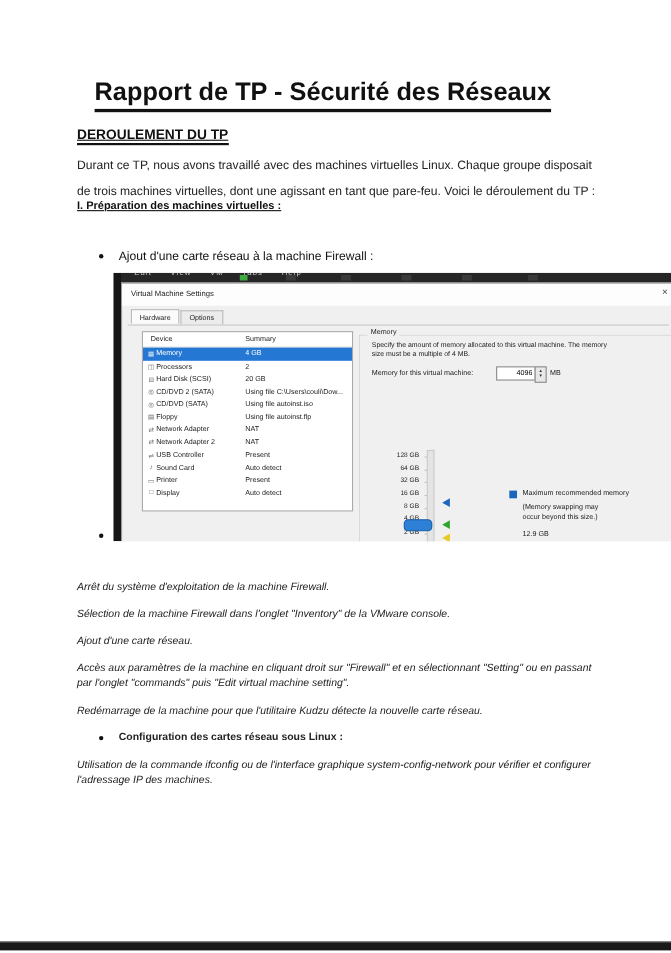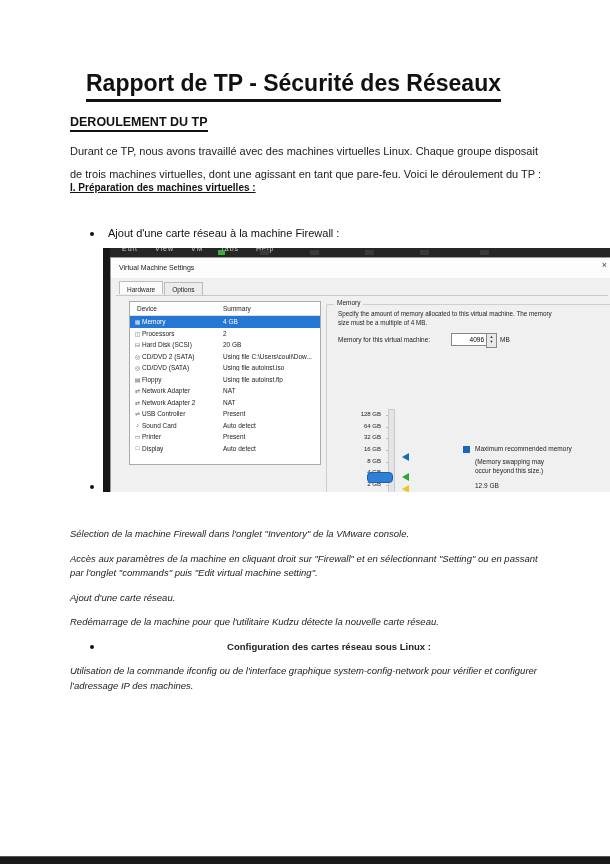--- a/index.html
+++ b/index.html
@@ -3,31 +3,31 @@
 <meta charset="utf-8">
 <style>
   html,body{margin:0;padding:0;background:#fff;}
   .page{position:relative;width:610px;height:866px;background:#ffffff;overflow:hidden;
         font-family:"Liberation Sans",sans-serif;color:#1a1a1a;}
 
   
   .doc-title{position:absolute;left:86px;top:70px;font-size:23px;font-weight:bold;color:#111;}
   .doc-title span{display:inline-block;border-bottom:3px solid #111;padding-bottom:2px;}
   .sec-head{position:absolute;left:70px;top:115px;font-size:12.5px;font-weight:bold;color:#111;}
-  .sec-head span{display:inline-block;border-bottom:2px solid #111;padding-bottom:1px;}
+  .sec-head span{display:inline-block;border-bottom:2px solid #111;padding-bottom:1px;text-decoration:underline;}
   .intro{position:absolute;left:70px;top:140px;width:480px;font-size:11px;line-height:23px;color:#222;}
   .sub-head{position:absolute;left:70px;top:182px;font-size:10px;font-weight:bold;color:#111;text-decoration:underline;}
   .bullet-item{position:absolute;left:90px;top:227px;font-size:11px;font-weight:normal;color:#111;}
   .bullet-item .dot,.empty-bullet{display:inline-block;width:4px;height:4px;border-radius:50%;background:#111;
         vertical-align:middle;margin-right:14px;}
   .empty-bullet{position:absolute;left:90px;top:485px;}
   .steps{position:absolute;left:70px;top:527px;width:480px;font-size:9.5px;font-style:italic;
          line-height:14.5px;color:#222;}
   .steps p{margin:0 0 10px 0;}
-  .bullet-item2{margin:3px 0 10px 38px;font-style:normal;font-weight:bold;position:relative;text-align:center;}
+  .bullet-item2{margin:3px 0 10px 38px;font-style:normal;font-weight:bold;position:relative;}
   .bullet-item2 .dot2{position:absolute;left:-18px;top:5px;width:4px;height:4px;border-radius:50%;background:#111;}
   .bottom-bar{position:absolute;left:0;top:856px;width:610px;height:7px;background:#191919;border-top:1px solid #555;}
 
   
   .shot{position:absolute;left:103px;top:248px;width:507px;height:244px;overflow:hidden;background:#f0f0f0;
         font-family:"Liberation Sans",sans-serif;}
   .shot .left-strip{position:absolute;left:0;top:0;width:7px;height:244px;background:#161616;}
   .shot .menu-strip{position:absolute;left:7px;top:0;width:500px;height:9px;background:#262626;overflow:hidden;}
   .shot .menu-strip .menu-text{position:absolute;left:12px;top:-3px;font-size:7px;color:#cfcfcf;letter-spacing:1px;word-spacing:14px;}
   .shot .menu-strip .green-dot{position:absolute;left:108px;top:2px;width:7px;height:5px;background:#3faa3f;}
@@ -247,23 +247,24 @@
           <div class="leg-t l4">12.9 GB</div>
 
         </div>
       </div>
     </div>
   </div>
 
   <span class="empty-bullet"></span>
 
   <div class="steps">
+    <p>Arrêt du système d'exploitation de la machine Firewall.</p>
     <p>Sélection de la machine Firewall dans l'onglet "Inventory" de la VMware console.</p>
+    <p>Ajout d'une carte réseau.</p>
     <p>Accès aux paramètres de la machine en cliquant droit sur "Firewall" et en sélectionnant "Setting" ou en passant par l'onglet "commands" puis "Edit virtual machine setting".</p>
-    <p>Ajout d'une carte réseau.</p>
     <p>Redémarrage de la machine pour que l'utilitaire Kudzu détecte la nouvelle carte réseau.</p>
     <div class="bullet-item2">
       <span class="dot2"></span>
       <span>Configuration des cartes réseau sous Linux :</span>
     </div>
     <p>Utilisation de la commande ifconfig ou de l'interface graphique system-config-network pour vérifier et configurer l'adressage IP des machines.</p>
   </div>
 
   <div class="bottom-bar"></div>
 </div>

